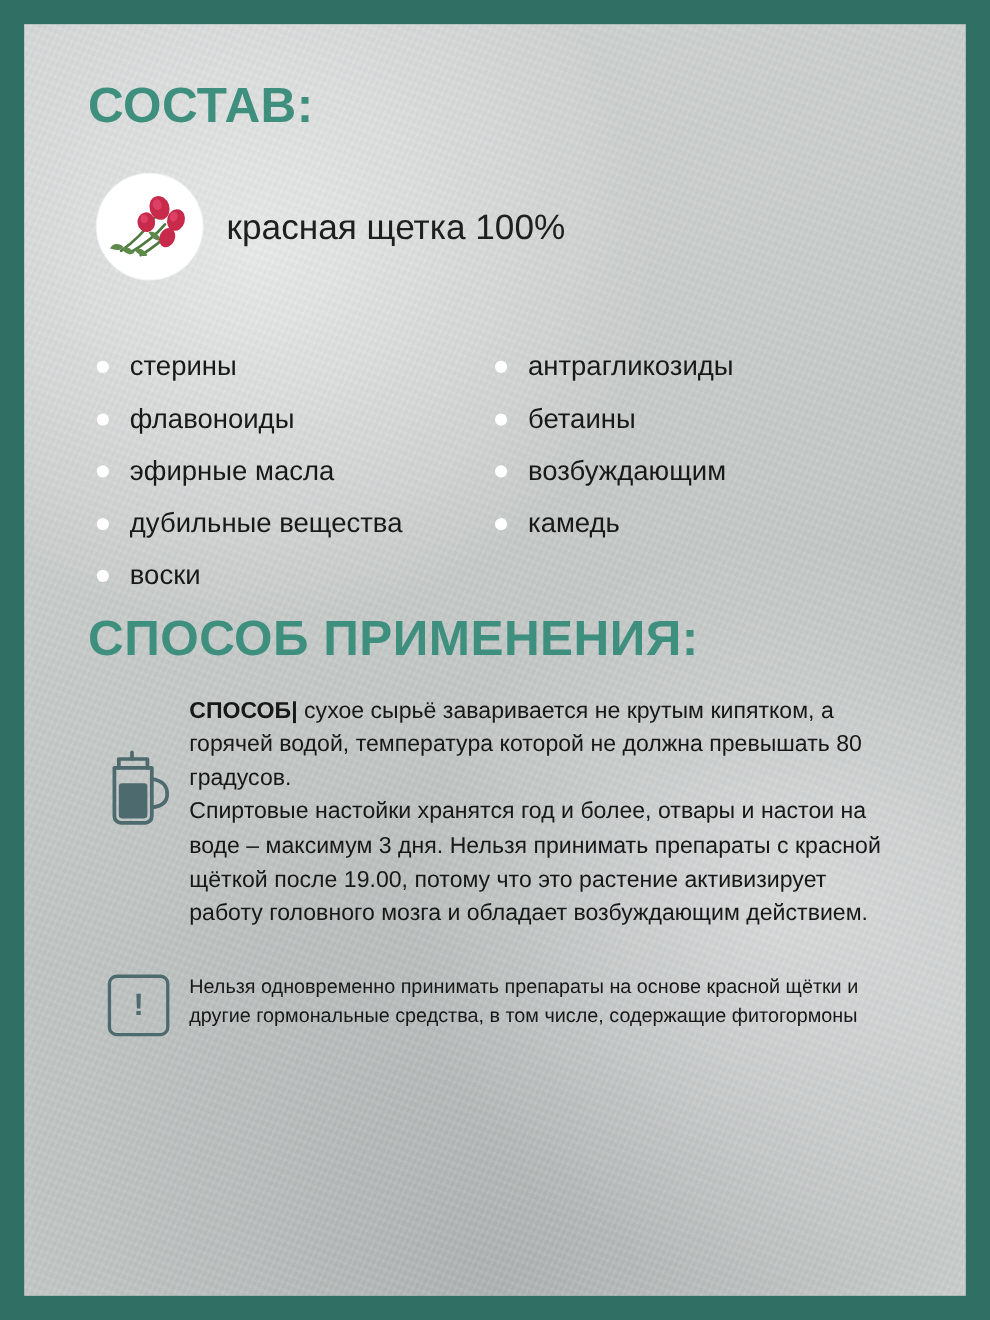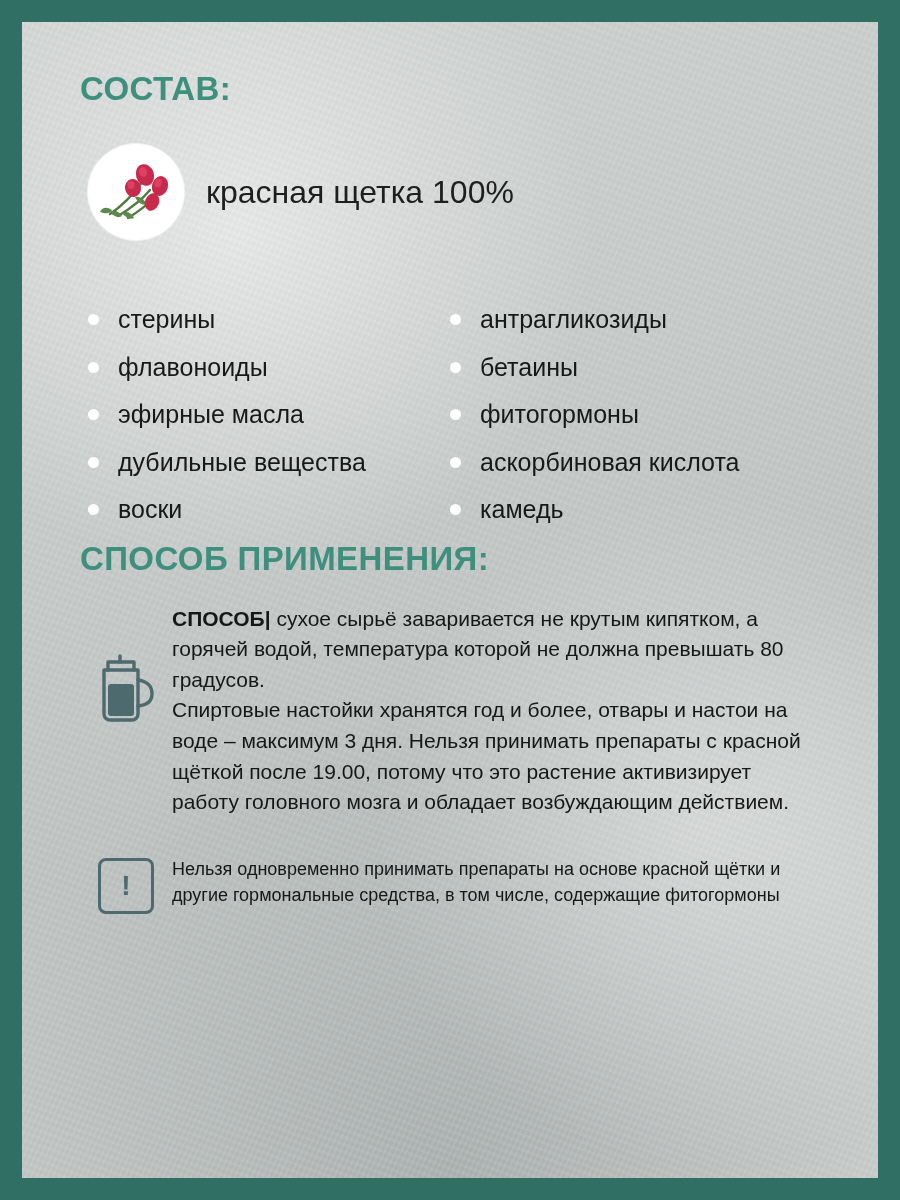--- a/index.html
+++ b/index.html
@@ -43,21 +43,21 @@
       repeating-linear-gradient(20deg, rgba(255,255,255,0.04) 0 3px, rgba(0,0,0,0.01) 3px 7px);
     pointer-events: none;
   }
   .content {
     position: relative;
     z-index: 2;
     padding: 48px 58px 0 58px;
   }
 
   h2.section-title {
-    font-size: 33px;
+    font-size: 45px;
     font-weight: bold;
     color: #3f8f7e;
     margin: 0;
     letter-spacing: 0.4px;
   }
   
   .sostav-block { margin-top: 0; }
   .sostav-row {
     display: flex;
     align-items: center;
@@ -219,22 +219,21 @@
               <li>флавоноиды</li>
               <li>эфирные масла</li>
               <li>дубильные вещества</li>
               <li>воски</li>
             </ul>
           </div>
           <div class="chem-col right">
             <ul class="bullets">
               <li>антрагликозиды</li>
               <li>бетаины</li>
-              <li>фитогормоны</li>
-              <li>аскорбиновая кислота</li>
+              <li>возбуждающим</li>
               <li>камедь</li>
             </ul>
           </div>
         </div>
       </section>
 
       <section class="usage-block">
         <h2 class="section-title">СПОСОБ ПРИМЕНЕНИЯ:</h2>
 
         <div class="usage-row">

